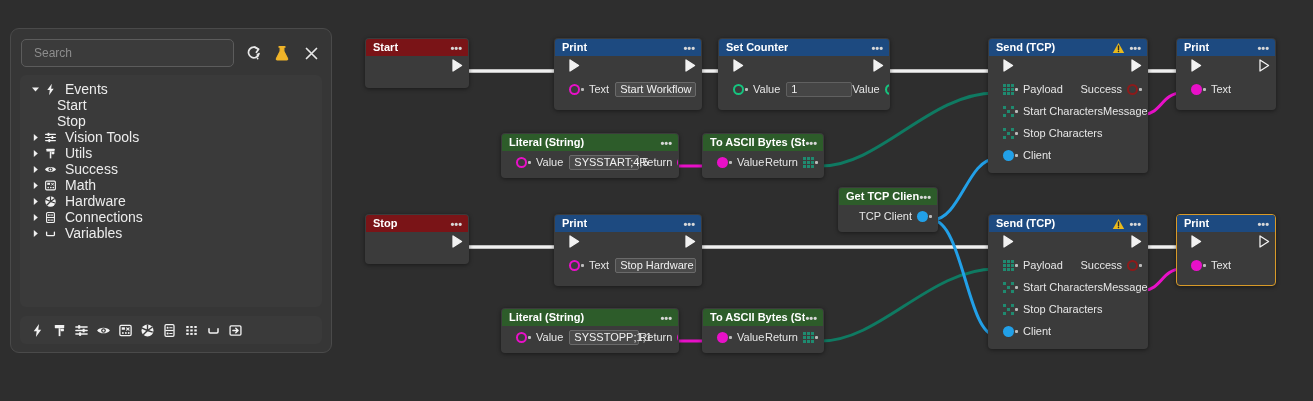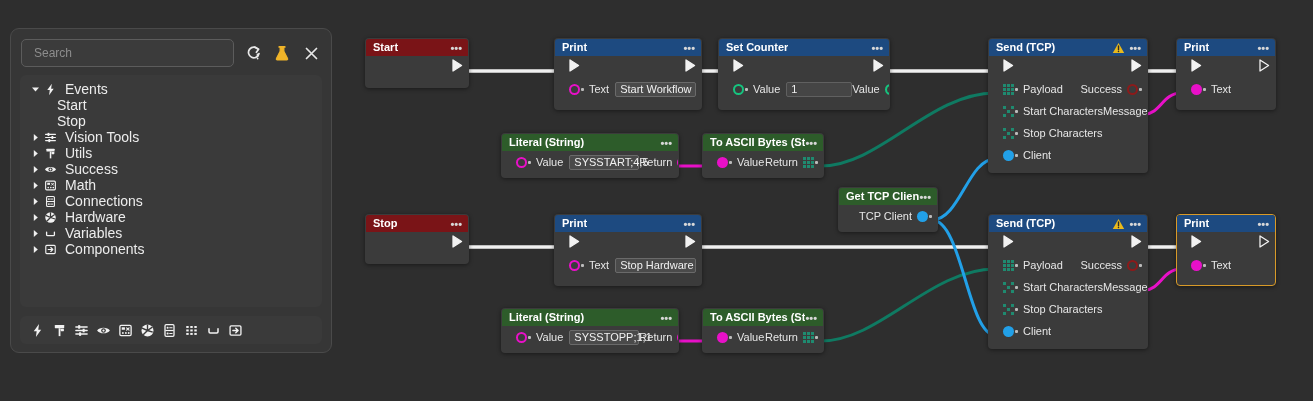--- a/index.html
+++ b/index.html
@@ -663,69 +663,55 @@
         <span class="tlabel">Math</span>
       </div>
       <div class="tree-row">
         <div class="tw">
           <svg width="9" height="9" viewBox="0 0 9 9">
             <path d="M2.8 1 L6.8 4.5 L2.8 8 Z" fill="#f0f0f0"></path>
           </svg>
         </div>
         <div class="ticon">
           <svg width="13" height="13" viewBox="0 0 16 16">
+            <circle cx="8" cy="8" r="6.4" fill="#f2f2f2"></circle>
+            <path d="M8 1.6 L8 8 L13.2 4.4 M8 8 L13.6 9.8 M8 8 L3.4 12.6 M8 8 L2.2 5.4" stroke="#3a3a3a" stroke-width="1.5" fill="none"></path>
+          </svg>
+        </div>
+        <span class="tlabel">Hardware</span>
+      </div>
+      <div class="tree-row">
+        <div class="tw">
+          <svg width="9" height="9" viewBox="0 0 9 9">
+            <path d="M2.8 1 L6.8 4.5 L2.8 8 Z" fill="#f0f0f0"></path>
+          </svg>
+        </div>
+        <div class="ticon">
+          <svg width="13" height="13" viewBox="0 0 16 16">
             <rect x="3.2" y="1.8" width="9.6" height="12.4" rx="1.3" fill="none" stroke="#f2f2f2" stroke-width="1.4"></rect>
             <path d="M3.6 8h8.8" stroke="#f2f2f2" stroke-width="1.3"></path>
             <circle cx="6" cy="5" r="1.1" fill="#f2f2f2"></circle>
             <circle cx="6" cy="11.2" r="1.1" fill="#f2f2f2"></circle>
             <path d="M8.2 5h2.6M8.2 11.2h2.6" stroke="#f2f2f2" stroke-width="1.2" stroke-linecap="round"></path>
           </svg>
         </div>
         <span class="tlabel">Connections</span>
       </div>
       <div class="tree-row">
         <div class="tw">
           <svg width="9" height="9" viewBox="0 0 9 9">
             <path d="M2.8 1 L6.8 4.5 L2.8 8 Z" fill="#f0f0f0"></path>
           </svg>
         </div>
         <div class="ticon">
           <svg width="13" height="13" viewBox="0 0 16 16">
-            <circle cx="8" cy="8" r="6.4" fill="#f2f2f2"></circle>
-            <path d="M8 1.6 L8 8 L13.2 4.4 M8 8 L13.6 9.8 M8 8 L3.4 12.6 M8 8 L2.2 5.4" stroke="#3a3a3a" stroke-width="1.5" fill="none"></path>
-          </svg>
-        </div>
-        <span class="tlabel">Hardware</span>
-      </div>
-      <div class="tree-row">
-        <div class="tw">
-          <svg width="9" height="9" viewBox="0 0 9 9">
-            <path d="M2.8 1 L6.8 4.5 L2.8 8 Z" fill="#f0f0f0"></path>
-          </svg>
-        </div>
-        <div class="ticon">
-          <svg width="13" height="13" viewBox="0 0 16 16">
             <path d="M3.2 6.2 v3.2 a1.3 1.3 0 0 0 1.3 1.3 h7 a1.3 1.3 0 0 0 1.3 -1.3 v-3.2" fill="none" stroke="#f2f2f2" stroke-width="1.6" stroke-linecap="round"></path>
           </svg>
         </div>
         <span class="tlabel">Variables</span>
-      </div>
-      <div class="tree-row">
-        <div class="tw">
-          <svg width="9" height="9" viewBox="0 0 9 9">
-            <path d="M2.8 1 L6.8 4.5 L2.8 8 Z" fill="#f0f0f0"></path>
-          </svg>
-        </div>
-        <div class="ticon">
-          <svg width="13" height="13" viewBox="0 0 16 16">
-            <rect x="2.2" y="3" width="11.6" height="10" rx="1.2" fill="none" stroke="#f2f2f2" stroke-width="1.4"></rect>
-            <path d="M5.2 8 h5.2 M8.3 5.6 L10.8 8 L8.3 10.4" fill="none" stroke="#f2f2f2" stroke-width="1.5" stroke-linecap="round" stroke-linejoin="round"></path>
-          </svg>
-        </div>
-        <span class="tlabel">Components</span>
       </div>
     </div>
 
   <div class="sb-bottom" id="sb-bottom">
       <div class="bicon">
         <svg width="15" height="15" viewBox="0 0 16 16">
           <path d="M9.6 1 L4 8.7 h3.1 L6.3 15 L11.9 7.1 H8.8 Z" fill="#f2f2f2"></path>
         </svg>
       </div>
       <div class="bicon">

